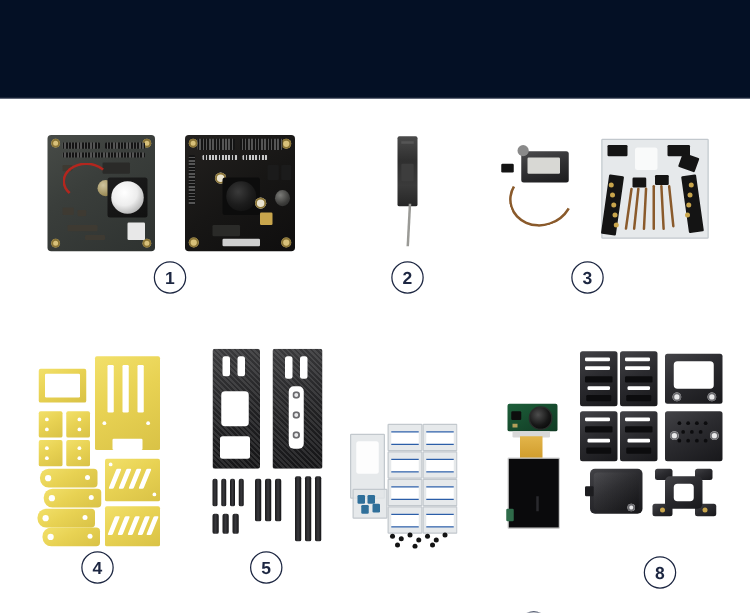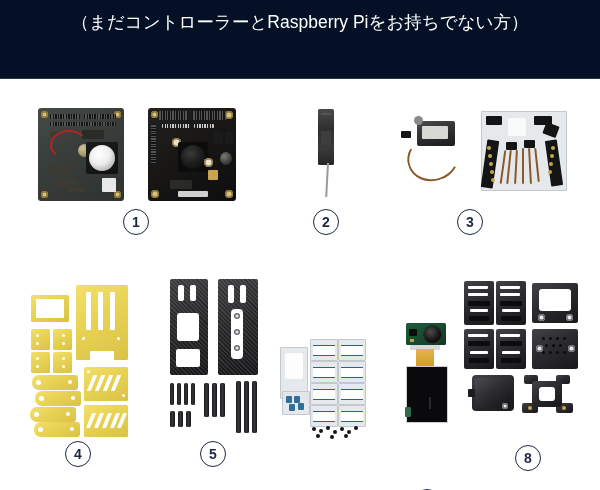--- a/index.html
+++ b/index.html
@@ -256,21 +256,20 @@
   }
   .ant-wire {
     position: absolute;
     background: #9a9a96;
   }
 </style>
 </head>
 <body>
 
 <div class="header">
-  <div class="header-subtitle">（まだコントローラーとRaspberry Piをお持ちでない方）</div>
   <div class="header-rule"></div>
 </div>
 
 <div class="gallery">
 
   <div class="cell" style="left:28px;top:24px;width:220px;height:135px;">
     <div class="photo" style="left:0;top:0;width:220px;height:108px;">
 
       <div class="pcb pcb-dark" style="left:10px;top:5px;width:86px;height:93px;">
         <div class="hole" style="left:3px;top:3px;width:7px;height:7px;"></div>

